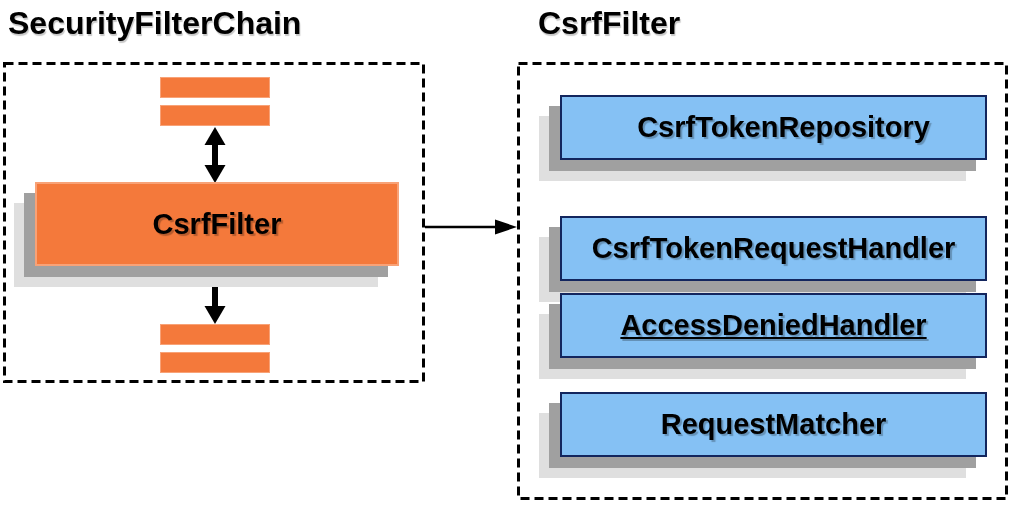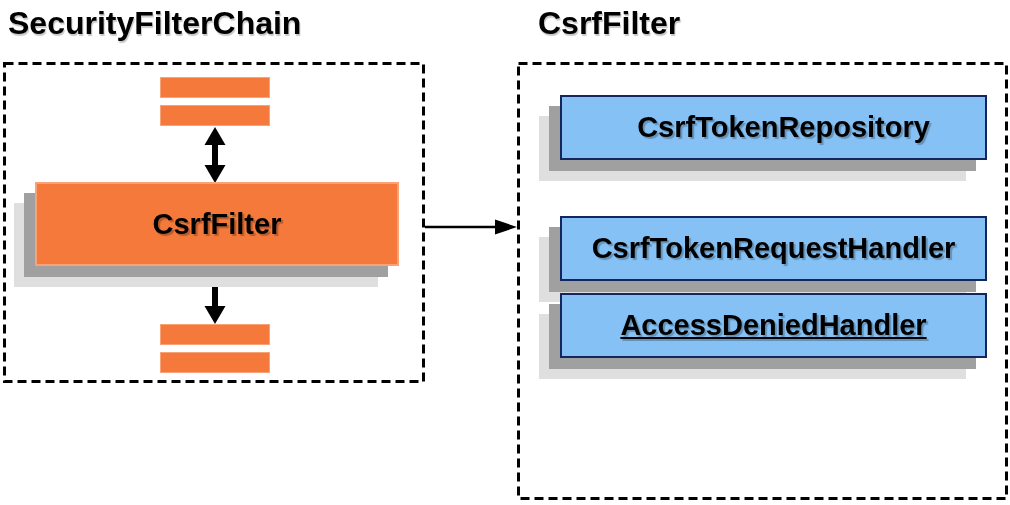--- a/index.html
+++ b/index.html
@@ -119,14 +119,17 @@
 
   <div class="blue-box" id="blue-box-0">
     <span class="shape-label">CsrfTokenRepository</span>
   </div>
   <div class="blue-box" id="blue-box-1">
     <span class="shape-label">CsrfTokenRequestHandler</span>
   </div>
   <div class="blue-box" id="blue-box-2">
     <span class="shape-label">AccessDeniedHandler</span>
   </div>
+  <div class="blue-box" id="blue-box-3">
+    <span class="shape-label">RequestMatcher</span>
+  </div>
 
 </div>
 
 </body></html>

